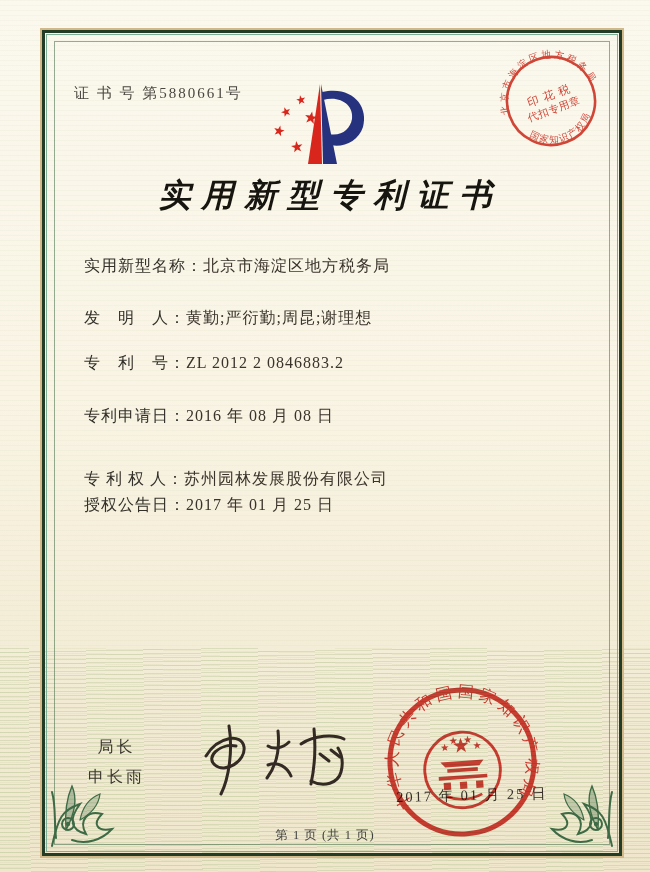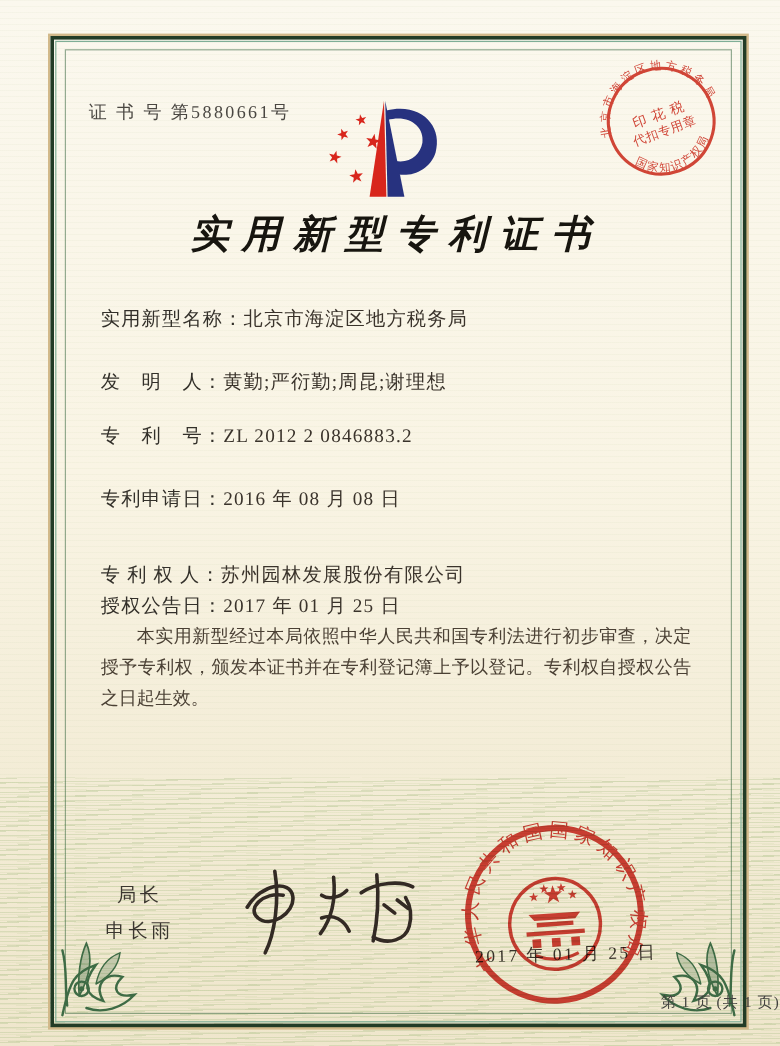--- a/index.html
+++ b/index.html
@@ -46,21 +46,21 @@
   .fvalue{color:#3a332b;}
 
   .paras{position:absolute;left:84px;right:74px;top:518px;z-index:4;
     font-size:15px;line-height:26px;color:#4a4034;text-align:justify;}
   .paras p{margin:0;text-indent:2em;}
 
   .officer{position:absolute;left:88px;top:732px;z-index:4;font-size:16px;
     color:#3a362f;letter-spacing:3px;line-height:30px;text-align:center;}
   .signature{position:absolute;left:188px;top:714px;z-index:5;}
 
-  .footer{position:absolute;left:0;right:0;top:827px;z-index:4;text-align:right;
+  .footer{position:absolute;left:0;right:0;top:827px;z-index:4;text-align:center;
     font-size:12.5px;color:#41413e;letter-spacing:1px;}
 
   .tax-stamp{position:absolute;left:496px;top:46px;z-index:6;opacity:.88;
     mix-blend-mode:multiply;}
   .seal{position:absolute;left:372px;top:672px;z-index:6;opacity:.93;
     mix-blend-mode:multiply;}
   .seal-date{position:absolute;left:396px;top:786px;z-index:7;font-size:14.5px;
     color:#3c3733;letter-spacing:2px;transform:rotate(-1.5deg);mix-blend-mode:multiply;}
 </style>
 </head>
@@ -130,21 +130,20 @@
     </div>
     <div class="field" style="top:469px">
       <span class="flabel">专 利 权 人：</span><span class="fvalue">苏州园林发展股份有限公司</span>
     </div>
     <div class="field" style="top:495px">
       <span class="flabel">授权公告日：</span><span class="fvalue">2017 年 01 月 25 日</span>
     </div>
   </div>
 
   <div class="paras">
-    <p>本实用新型经过本局依照中华人民共和国专利法进行初步审查，决定授予专利权，颁发本证书并在专利登记簿上予以登记。专利权自授权公告之日起生效。</p>
   </div>
 
   <div class="officer">
     <div>局长</div>
     <div>申长雨</div>
   </div>
 
   <svg class="signature" width="165" height="95" viewBox="0 0 165 95">
     <g stroke="#332a24" fill="none" stroke-width="3" stroke-linecap="round" stroke-linejoin="round">
       <path d="M18,42 C30,22 54,19 56,33 C58,47 37,60 27,51 C17,43 32,29 48,32"></path>

